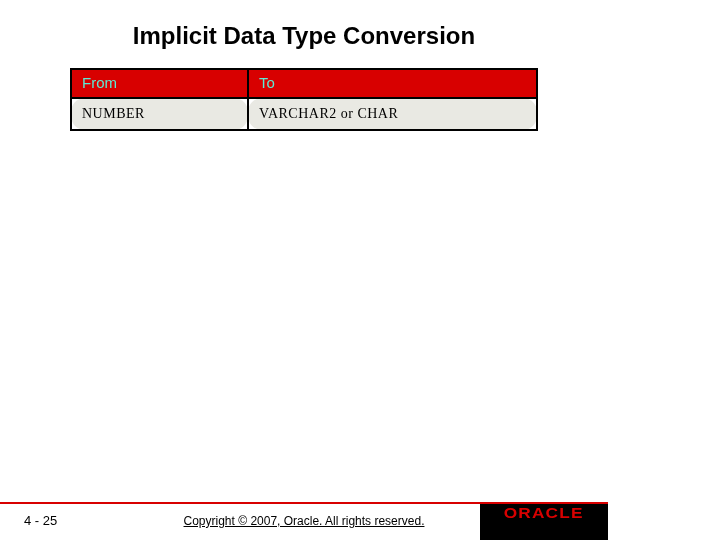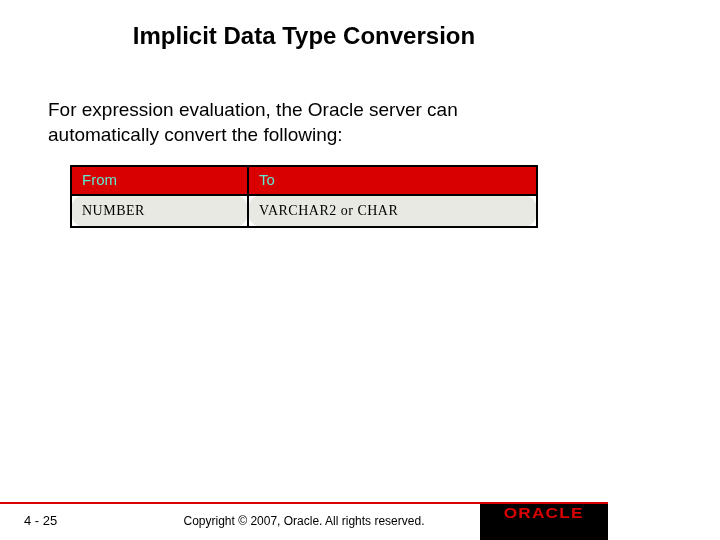--- a/index.html
+++ b/index.html
@@ -9,32 +9,31 @@
   .body-text { font-size: 19px; line-height: 1.3; padding: 0 48px; margin-top: 48px; }
   .table-wrap { margin: 18px 70px 0 70px; }
   table { width: 100%; border-collapse: collapse; }
   th, td { text-align: left; border: 2px solid #000; font-size: 15px; vertical-align: middle; }
   th { background: #d80000; color: #5eead4; font-weight: normal; font-family: Arial, Helvetica, sans-serif; padding: 4px 10px 6px 10px; border-top: 2px solid #000; }
   th:first-child, td:first-child { width: 38%; }
   td { background: #e9e9e3; font-family: Liberation Serif, serif; font-size: 14px; padding: 7px 10px; letter-spacing: 0.5px; border-radius: 14px; }
   .footer { position: absolute; bottom: 0; left: 0; right: 0; height: 36px; padding-left: 44px; }
   .footer-bar { position: absolute; left: 0; right: 0; bottom: 36px; height: 2px; background: #d80000; }
   .page-num { position: absolute; left: 24px; bottom: 12px; font-size: 13px; }
-  .copyright { position: absolute; left: 0; right: 0; bottom: 12px; text-align: center; font-size: 12px; }
+  .copyright { position: absolute; left: 0; right: 0; bottom: 12px; text-align: center; font-size: 12px; text-decoration: underline; }
   .logo-box { position: absolute; right: 0; bottom: 0; width: 128px; height: 36px; background: #000; display: flex; justify-content: center; }
   .logo-text { color: #d80000; font-family: Arial, Helvetica, sans-serif; font-weight: bold; font-size: 15px; letter-spacing: 1px; transform: scaleX(1.15); }
 </style>
 </head>
 <body>
 
 <div class="slide">
 
   <h1 class="title">Implicit Data Type Conversion</h1>
 
-  <p class="body-text">For expression evaluation, the Oracle server can automatically convert the following:</p>
 
   <div class="table-wrap">
     <table>
       <thead>
         <tr>
           <th>From</th>
           <th>To</th>
         </tr>
       </thead>
       <tbody>

